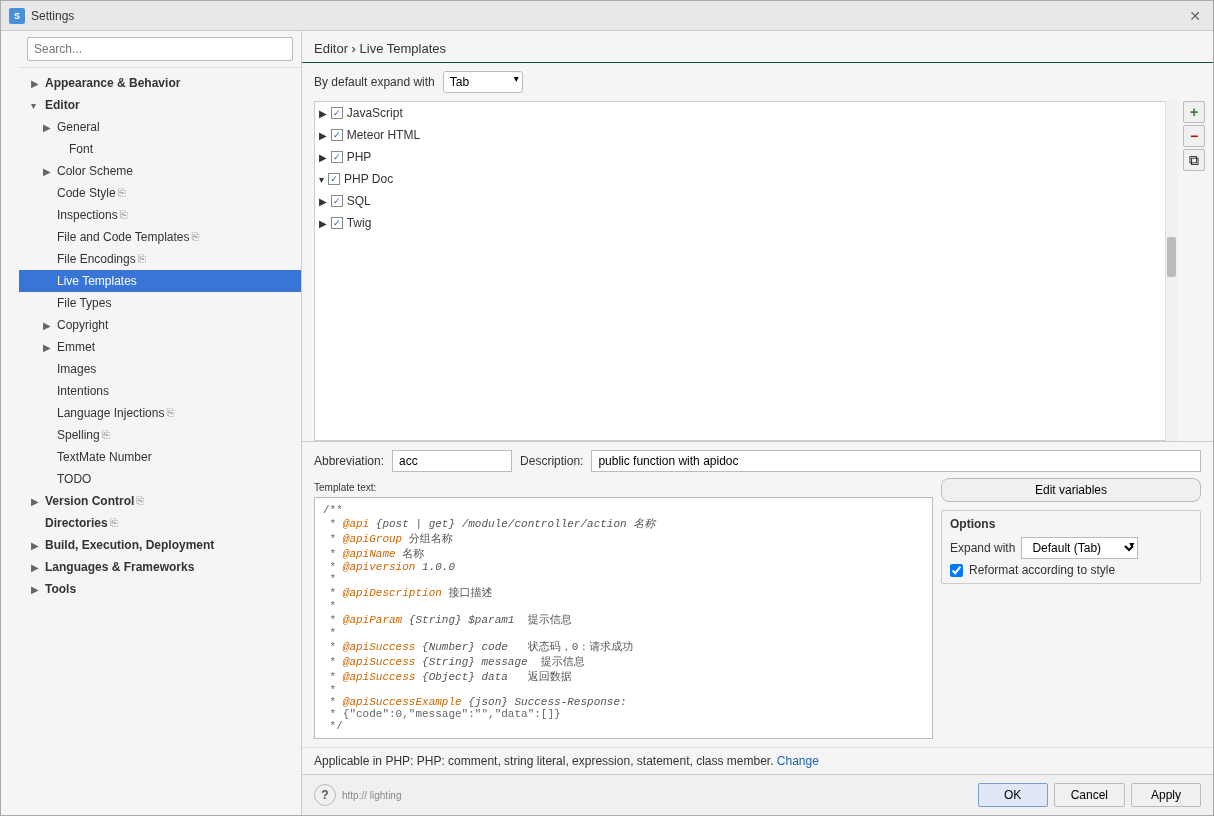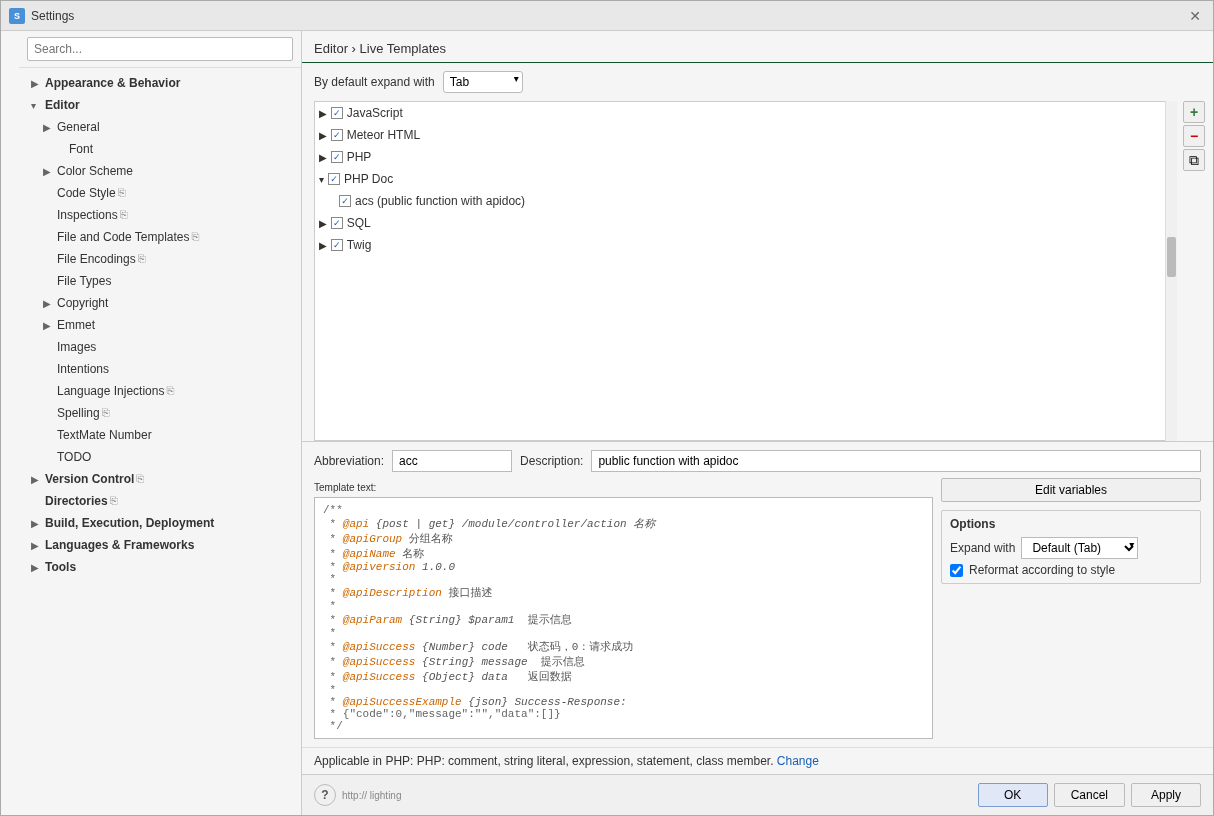--- a/index.html
+++ b/index.html
@@ -309,21 +309,21 @@
       flex-direction: column;
       gap: 8px;
       padding: 0 0 0 0;
     }
     .edit-vars-btn {
       background: #f0f0f0;
       border: 1px solid #bbb;
       padding: 4px 10px;
       font-size: 12px;
       cursor: pointer;
-      border-radius: 2px;
+      border-radius: 8px;
       width: 100%;
     }
     .options-section {
       border: 1px solid #ccc;
       border-radius: 2px;
       padding: 6px 8px;
     }
     .options-title {
       font-size: 12px;
       font-weight: bold;
@@ -479,20 +479,24 @@
         <div class="tree-item indent2">
           <span class="tree-chevron"></span>
           <span>File and Code Templates</span>
           <span class="icon-badge">⎘</span>
         </div>
         <div class="tree-item indent2">
           <span class="tree-chevron"></span>
           <span>File Encodings</span>
           <span class="icon-badge">⎘</span>
         </div>
+        <div class="tree-item indent2 selected">
+          <span class="tree-chevron"></span>
+          <span>Live Templates</span>
+        </div>
         <div class="tree-item indent2">
           <span class="tree-chevron"></span>
           <span>File Types</span>
         </div>
         <div class="tree-item indent2">
           <span class="tree-chevron">▶</span>
           <span>Copyright</span>
           <span class="icon-badge"></span>
         </div>
         <div class="tree-item indent2">
@@ -584,24 +588,20 @@
           <div class="tmpl-group">
             <span style="margin-right:4px;font-size:10px;">▶</span>
             <span class="check-box checked"></span>
             <span>PHP</span>
           </div>
 
           <div class="tmpl-group">
             <span style="margin-right:4px;font-size:10px;">▾</span>
             <span class="check-box checked"></span>
             <span>PHP Doc</span>
-          </div>
-          <div class="tmpl-item">
-            <span class="check-box checked"></span>
-            <span>acs (public function with apidoc)</span>
           </div>
 
           <div class="tmpl-group">
             <span style="margin-right:4px;font-size:10px;">▶</span>
             <span class="check-box checked"></span>
             <span>SQL</span>
           </div>
 
           <div class="tmpl-group">
             <span style="margin-right:4px;font-size:10px;">▶</span>

